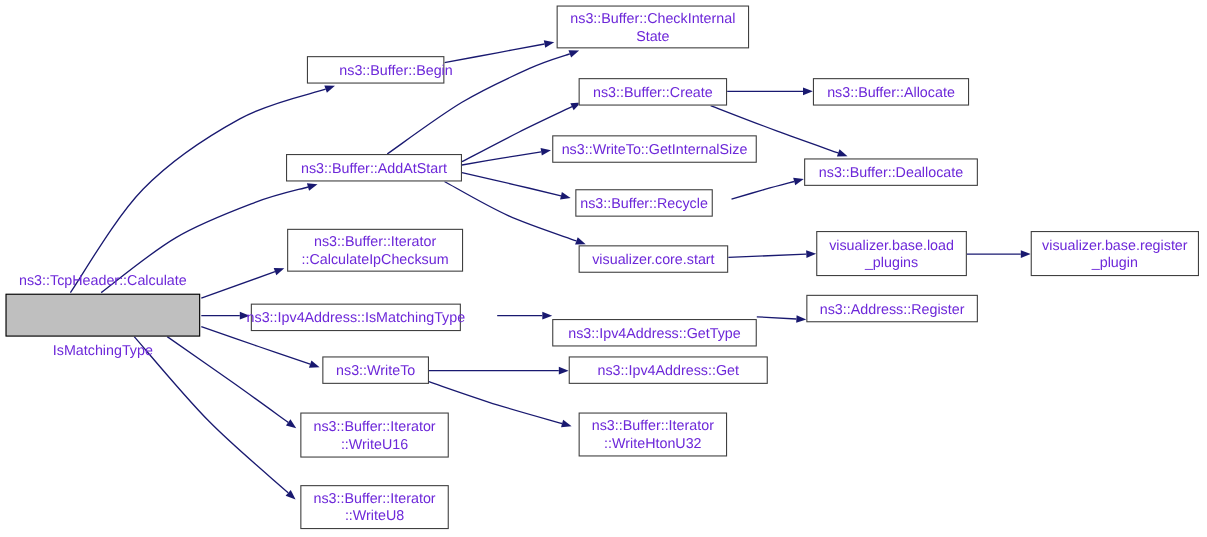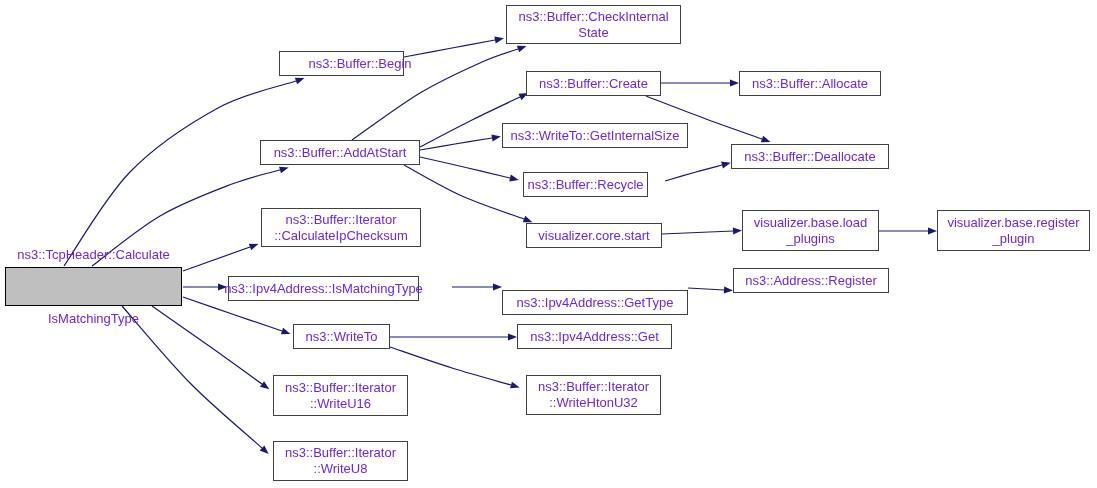--- a/index.html
+++ b/index.html
@@ -142,21 +142,21 @@
     </div>
     <div class="node" style="left: 502px; top: 274px; width: 186px; height: 25px; margin-top: 16px;">
       <div class="line">ns3::Ipv4Address::GetType</div>
     </div>
     <div class="node" style="left: 733px; top: 268px; width: 156px; height: 25px;">
       <div class="line">ns3::Address::Register</div>
     </div>
     <div class="node" style="left: 293px; top: 324px; width: 97px; height: 25px;">
       <div class="line">ns3::WriteTo</div>
     </div>
-    <div class="node" style="left: 517px; top: 324px; width: 155px; height: 25px;">
+    <div class="node" style="left: 517px; top: 324px; width: 181px; height: 25px;">
       <div class="line">ns3::Ipv4Address::Get</div>
     </div>
     <div class="node" style="left: 526px; top: 375px; width: 135px; height: 40px;">
       <div class="line">ns3::Buffer::Iterator</div>
       <div class="line">::WriteHtonU32</div>
     </div>
     <div class="node" style="left: 273px; top: 375px; width: 135px; height: 41px;">
       <div class="line">ns3::Buffer::Iterator</div>
       <div class="line">::WriteU16</div>
     </div>

